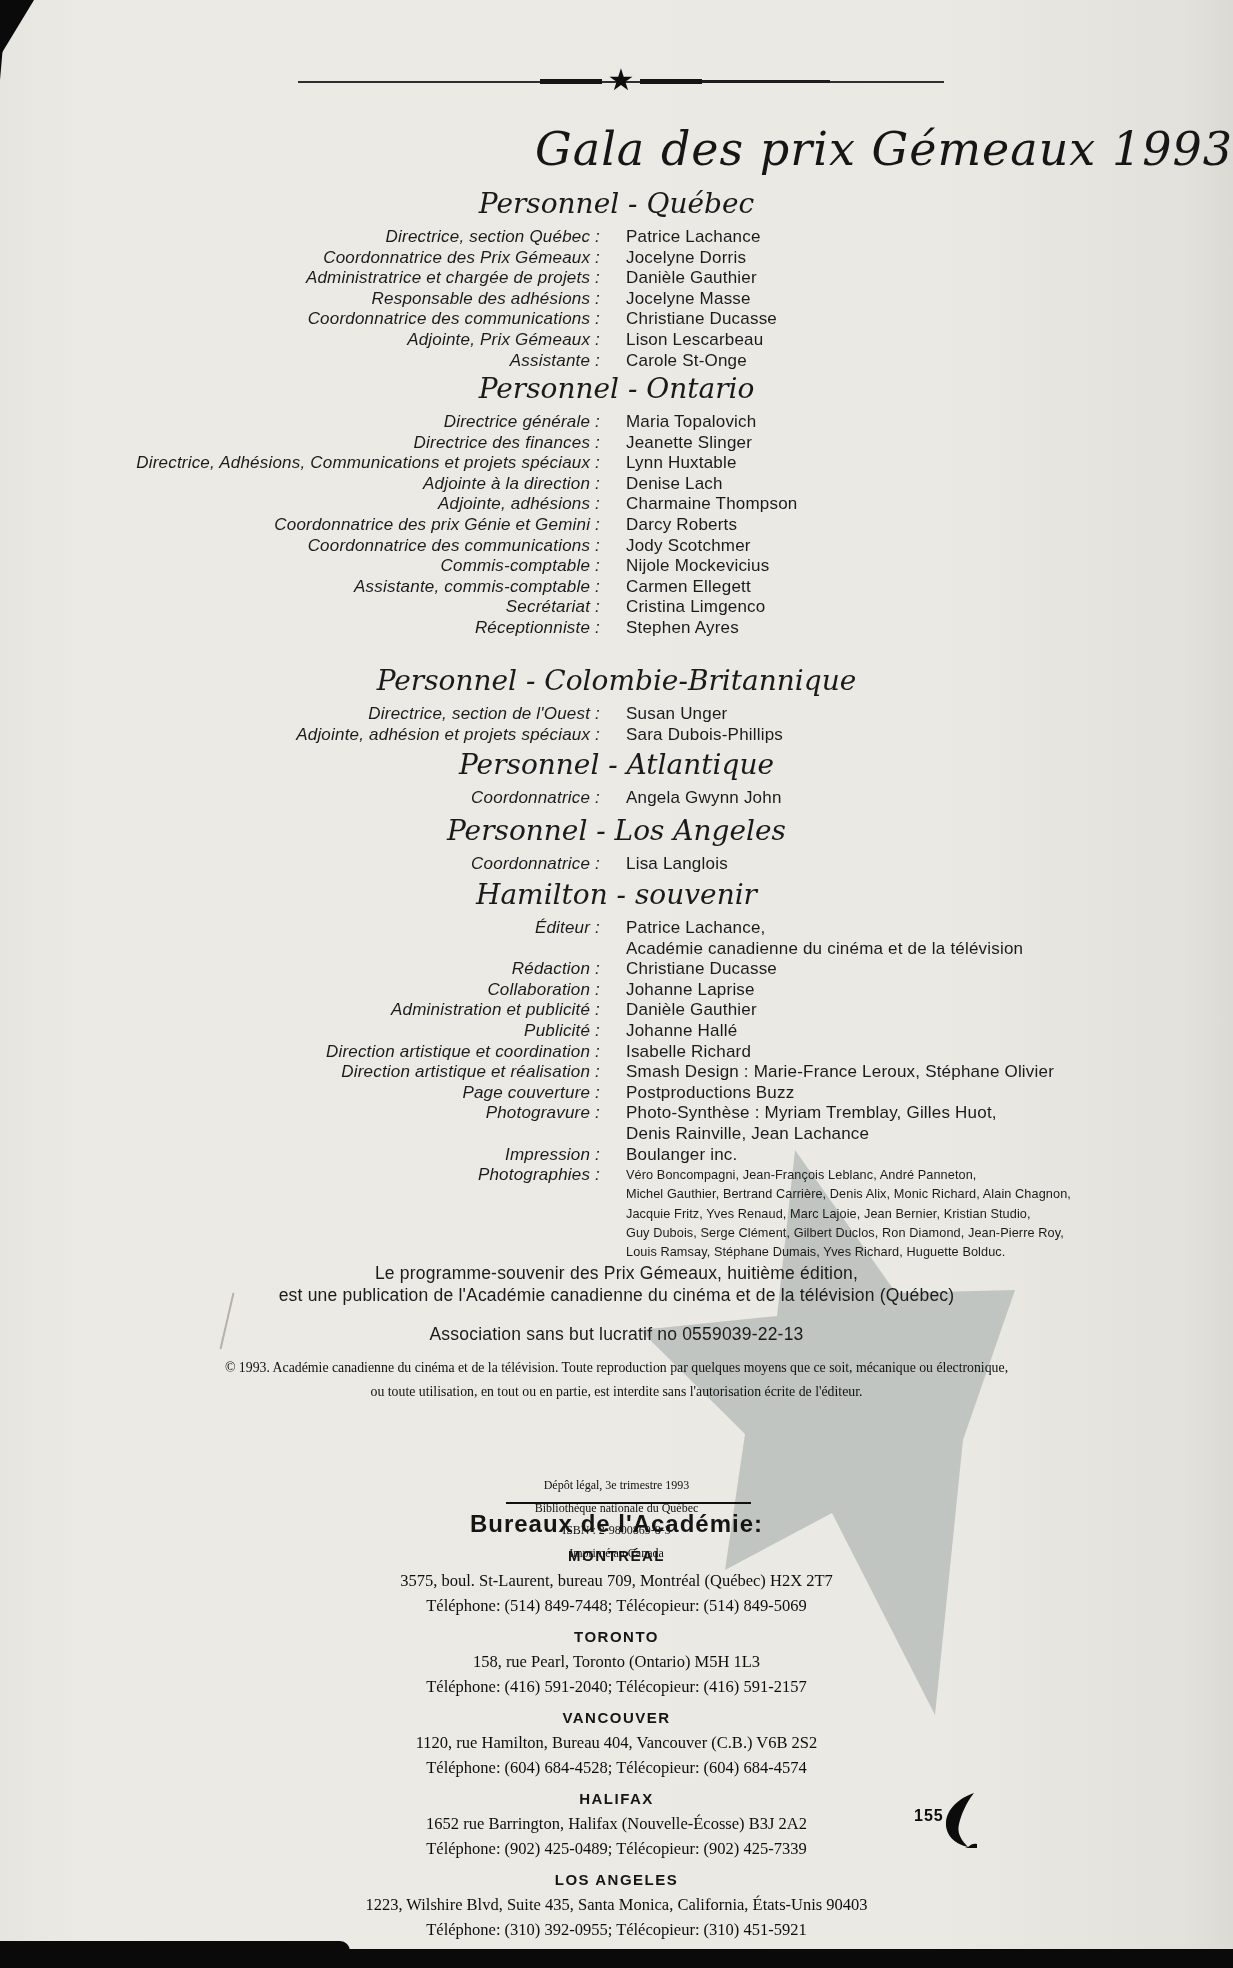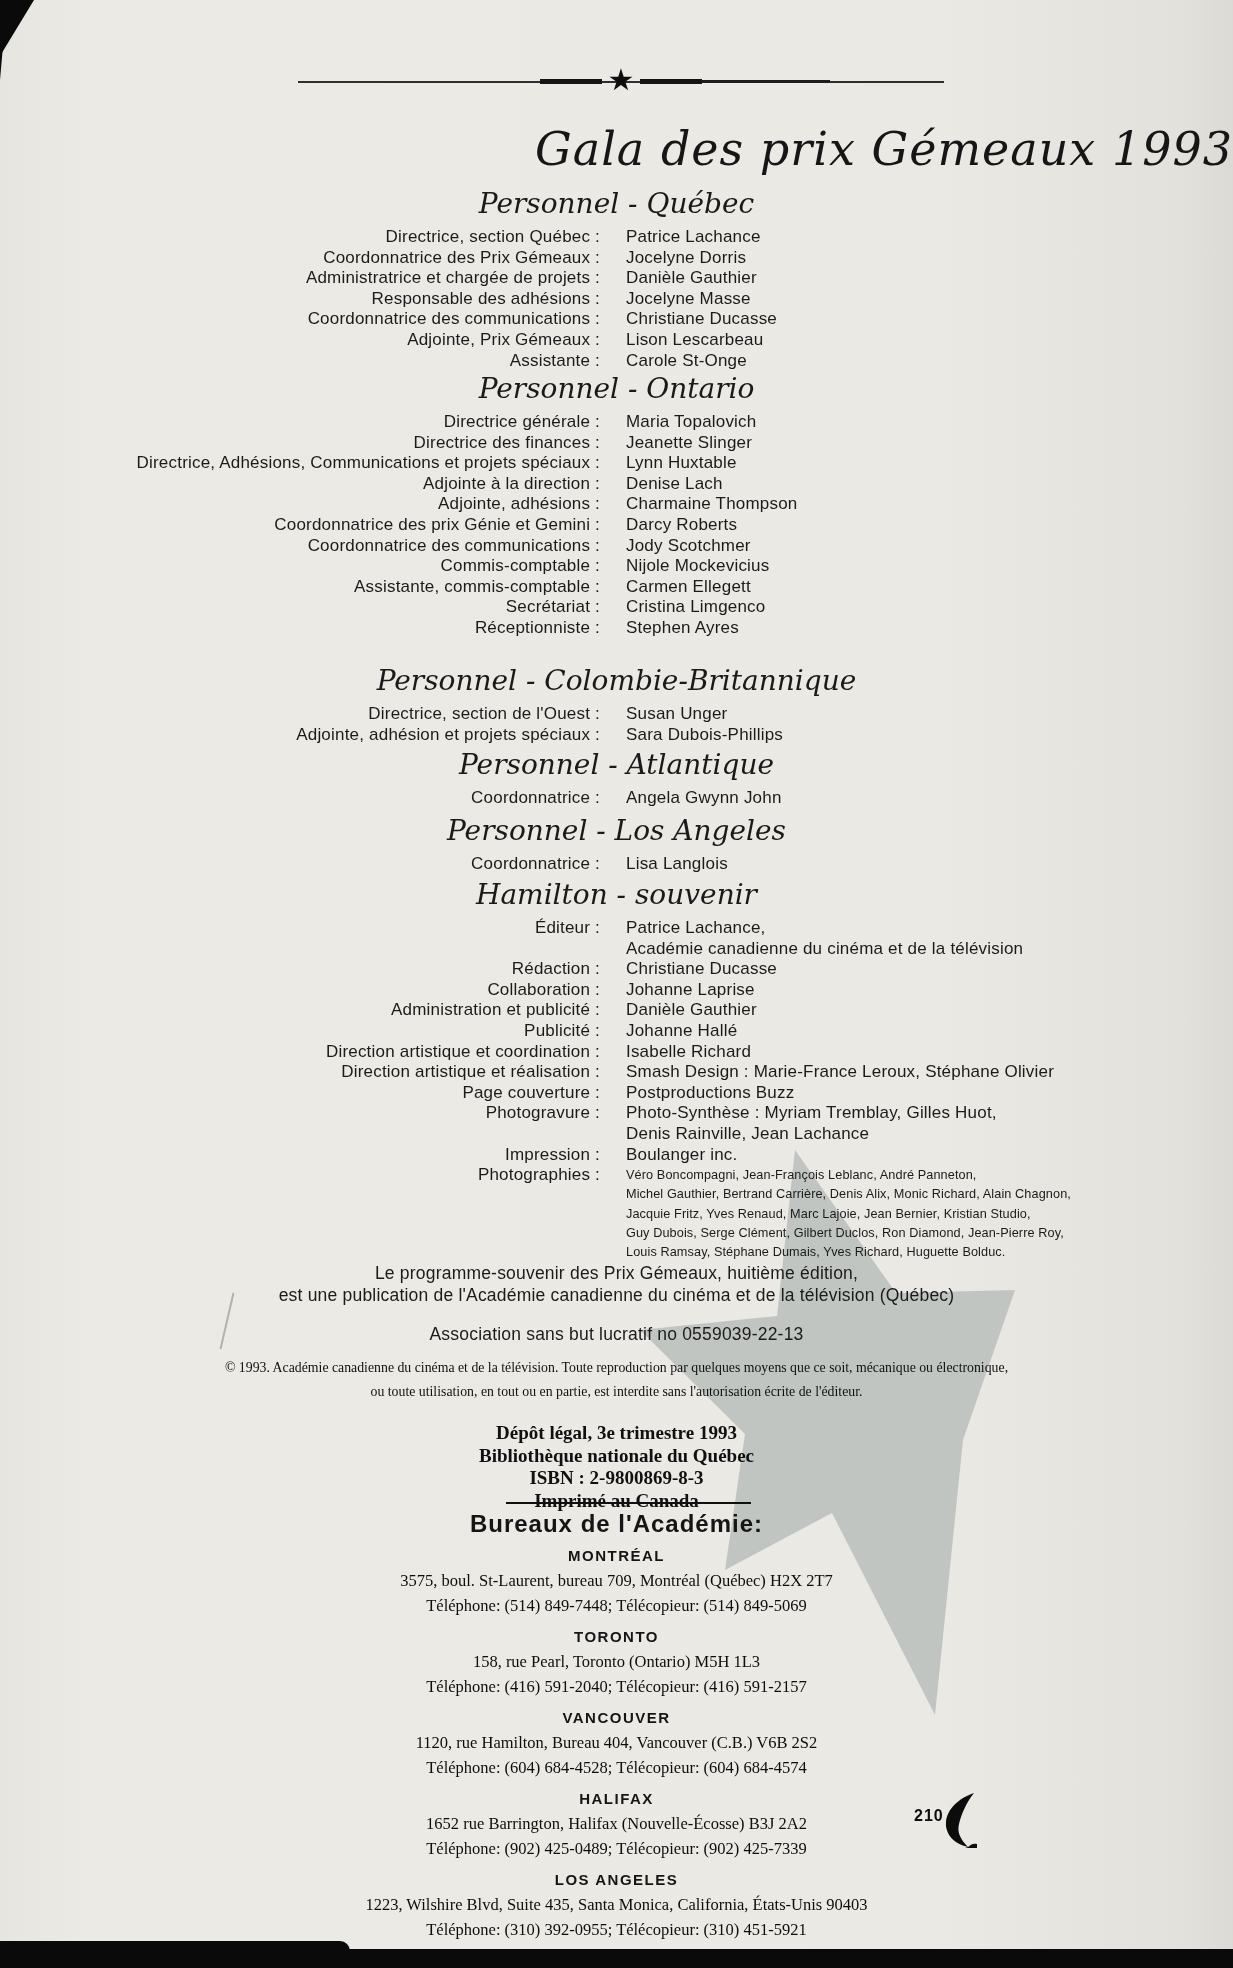--- a/index.html
+++ b/index.html
@@ -25,30 +25,30 @@
   
   .section{position:absolute;left:0;width:100%;}
   #sec-quebec{top:187px}
   #sec-ontario{top:372px}
   #sec-cb{top:664px}
   #sec-atlantique{top:748px}
   #sec-la{top:814px}
   #sec-programme{top:878px}
   .sec-heading{text-align:center;font-size:28px;line-height:34px;margin-bottom:6px;color:#1a1a1a;}
   .row{display:flex;font-size:17px;line-height:20.6px;letter-spacing:.2px;font-weight:500;}
-  .lab{width:600px;flex:none;text-align:right;}
+  .lab{width:600px;flex:none;text-align:right;font-style:italic;}
   .val{padding-left:26px;}
   .row.small-val .val{font-size:12.7px;line-height:19.3px;letter-spacing:.1px;padding-top:1px;}
 
   
   .centered{position:absolute;left:0;width:100%;text-align:center;box-sizing:border-box;}
   .pub1{top:1262px;font-size:17.5px;line-height:22px;font-weight:500;letter-spacing:.2px;}
   .assoc{top:1324px;font-size:17.5px;font-weight:500;letter-spacing:.2px;}
   .copyr{top:1356px;font-family:"Liberation Serif",serif;font-size:13.8px;line-height:24px;color:#101010;}
-  .legal{top:1422px;font-family:"Liberation Serif",serif;font-size:19px;line-height:22.5px;color:#101010;font-weight:bold;}
+  .legal{top:1474px;font-family:"Liberation Serif",serif;font-size:12px;line-height:22.5px;color:#101010;}
 
   
   .bureau-rule{position:absolute;top:1502px;left:506px;width:245px;height:2px;background:#101010;}
   .bureau-head{top:1510px;font-size:24px;font-weight:700;letter-spacing:1px;color:#151515;}
   .offices{top:1543px;}
   .office{margin-bottom:6px;}
   .office .city{font-size:15px;font-weight:700;letter-spacing:1.5px;line-height:26px;color:#151515;}
   .office .addr,.office .tel{font-family:"Liberation Serif",serif;font-size:16.5px;line-height:24.5px;color:#0e0e0e;}
 
   
@@ -363,21 +363,21 @@
           <div class="addr">1652 rue Barrington, Halifax (Nouvelle-Écosse) B3J 2A2</div>
           <div class="tel">Téléphone: (902) 425-0489; Télécopieur: (902) 425-7339</div>
         </div>
         <div class="office">
           <div class="city">LOS ANGELES</div>
           <div class="addr">1223, Wilshire Blvd, Suite 435, Santa Monica, California, États-Unis 90403</div>
           <div class="tel">Téléphone: (310) 392-0955;  Télécopieur: (310) 451-5921</div>
         </div>
       </div>
 
-    <div class="pagenum">210</div>
+    <div class="pagenum">155</div>
     <svg class="logo-glyph" width="36" height="56" viewBox="0 0 36 56" aria-hidden="true">
       <path fill="#0c0c0c" d="M33,1 C18,6 6,17 5,30 C4,42 13,52 27,55 C19,47 16,40 18,32 C20,23 25,11 33,1 Z
                               M27,55 C30,52 33,51 36,52 L36,56 L24,56 Z"></path>
     </svg>
 
     <div class="pencil-mark"></div>
   </div>
 
   <div class="layer z3" style="pointer-events:none;">
     <div class="edge-corner"></div>

